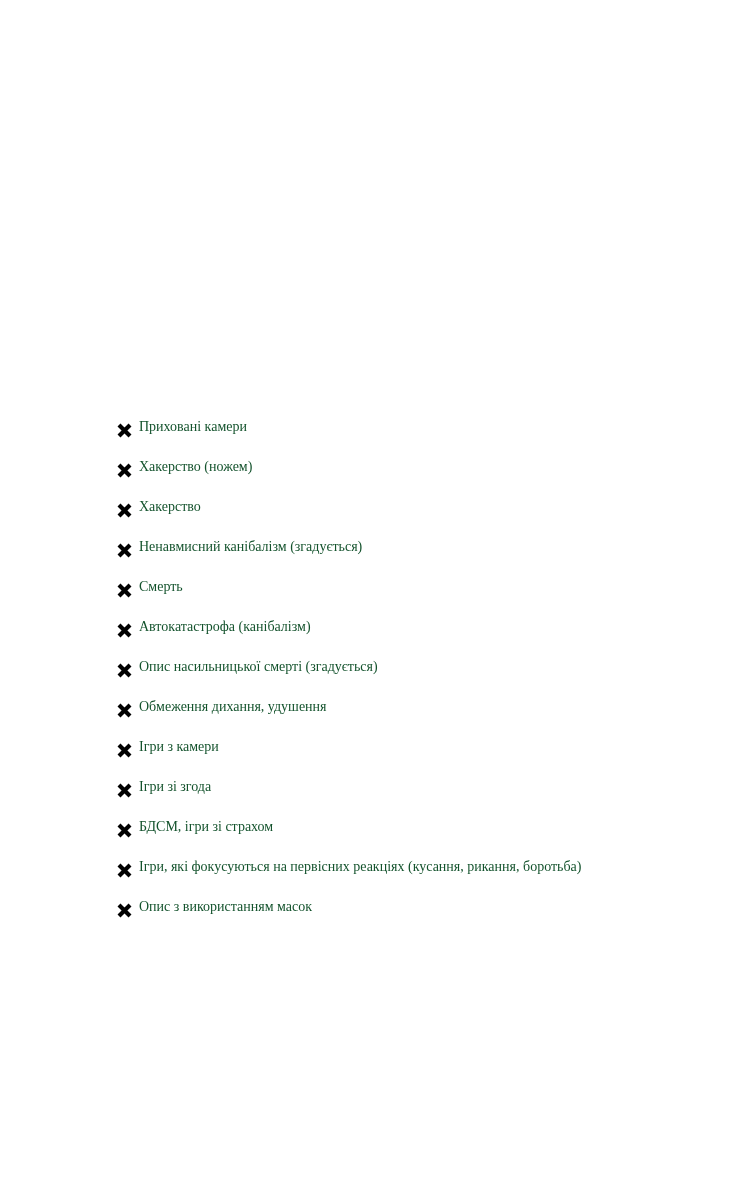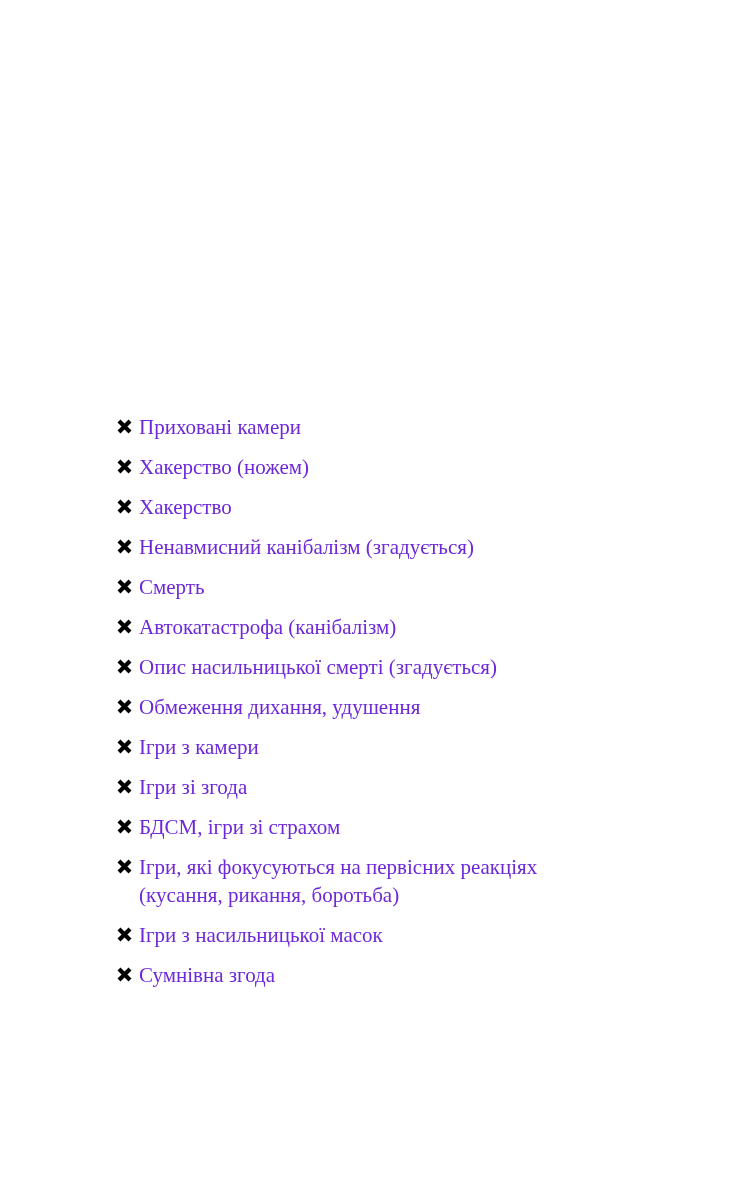--- a/index.html
+++ b/index.html
@@ -20,25 +20,25 @@
     position: absolute;
     left: 117px;
     top: 413px;
     width: 505px;
     margin: 0;
     padding: 0;
     list-style: none;
   }
   .warning-item {
     display: flex;
-    align-items: flex-start;
-    font-size: 21px;
+    align-items: center;
+    font-size: 14px;
     line-height: 28px;
     margin-bottom: 12px;
-    color: #6d28d9;
+    color: #14532d;
   }
   .x-marker {
     flex: 0 0 22px;
     width: 22px;
     padding-top: 6px;
     box-sizing: border-box;
   }
   .x-marker svg {
     display: block;
   }
@@ -160,25 +160,17 @@
         </span>
         <span class="item-text">Ігри, які фокусуються на первісних реакціях (кусання, рикання, боротьба)</span>
       </li>
 
       <li class="warning-item">
         <span class="x-marker">
           <svg width="15" height="15" viewBox="0 0 15 15" aria-hidden="true">
             <path d="M2 2 L13 13 M13 2 L2 13" stroke="#000000" stroke-width="4.2" stroke-linecap="butt" fill="none"></path>
           </svg>
         </span>
-        <span class="item-text">Ігри з насильницької масок</span>
+        <span class="item-text">Опис з використанням масок</span>
       </li>
 
-      <li class="warning-item">
-        <span class="x-marker">
-          <svg width="15" height="15" viewBox="0 0 15 15" aria-hidden="true">
-            <path d="M2 2 L13 13 M13 2 L2 13" stroke="#000000" stroke-width="4.2" stroke-linecap="butt" fill="none"></path>
-          </svg>
-        </span>
-        <span class="item-text">Сумнівна згода</span>
-      </li>
     </ul>
 </div>
 
 </body></html>

